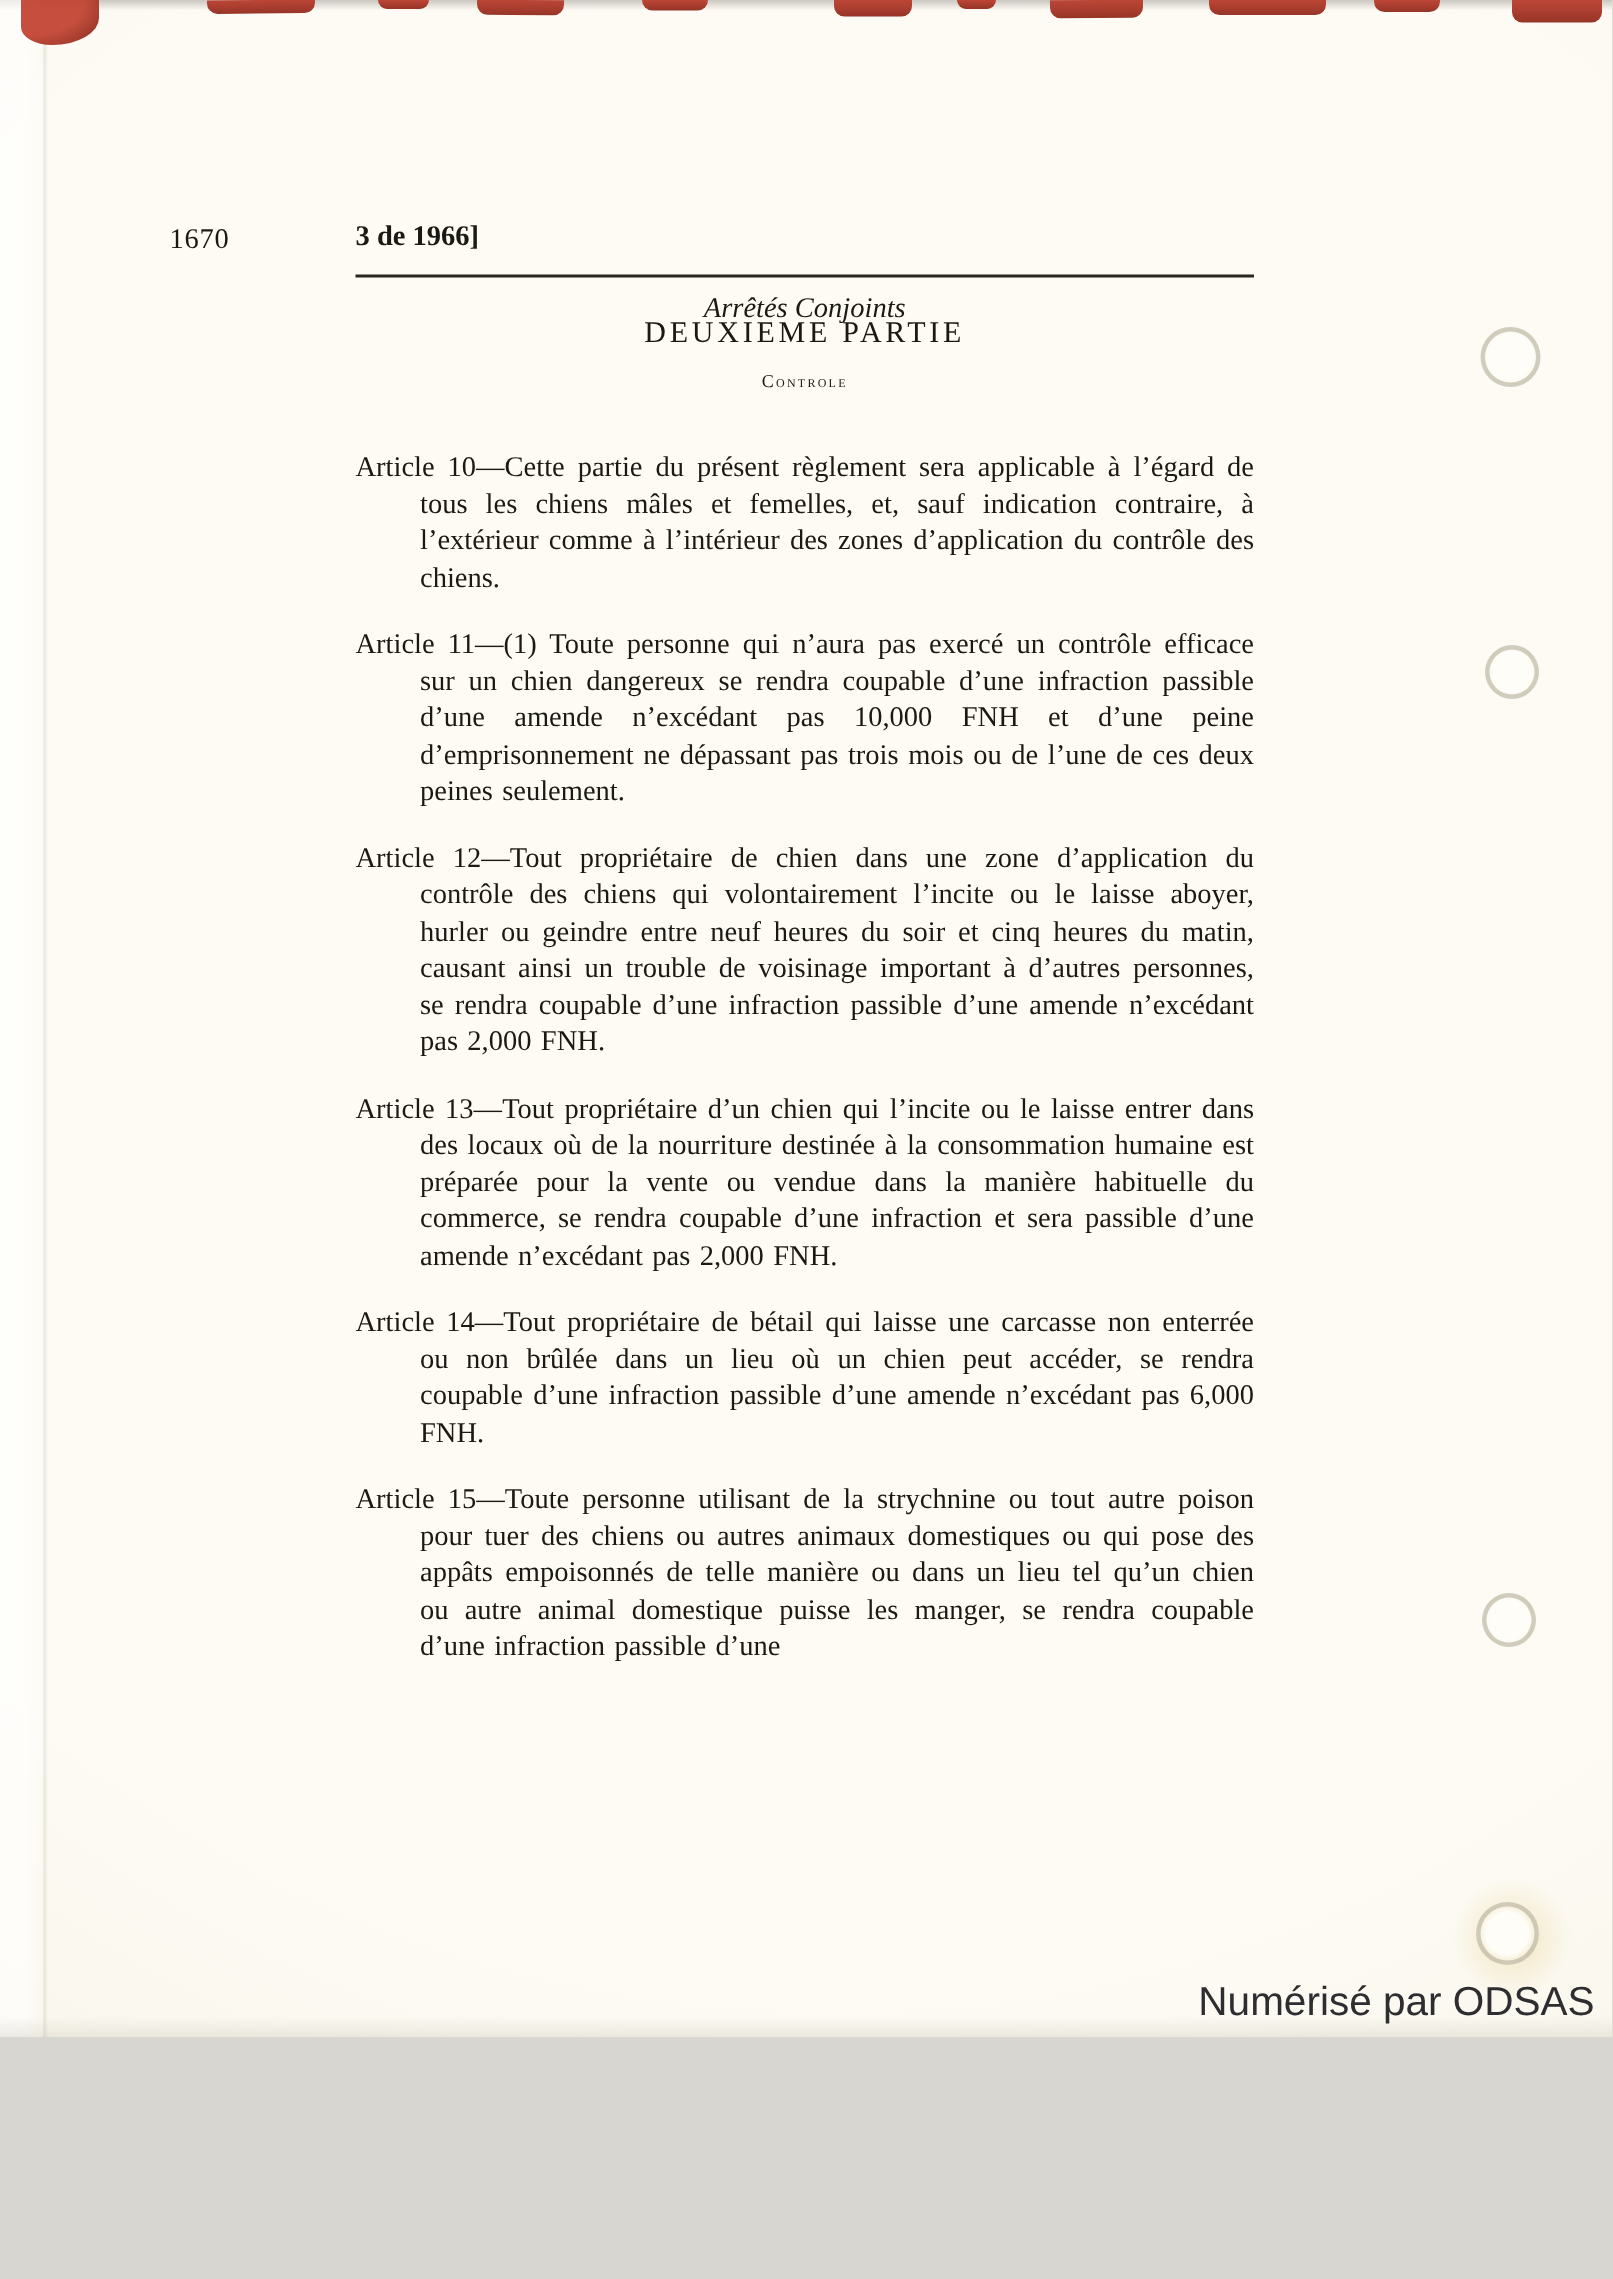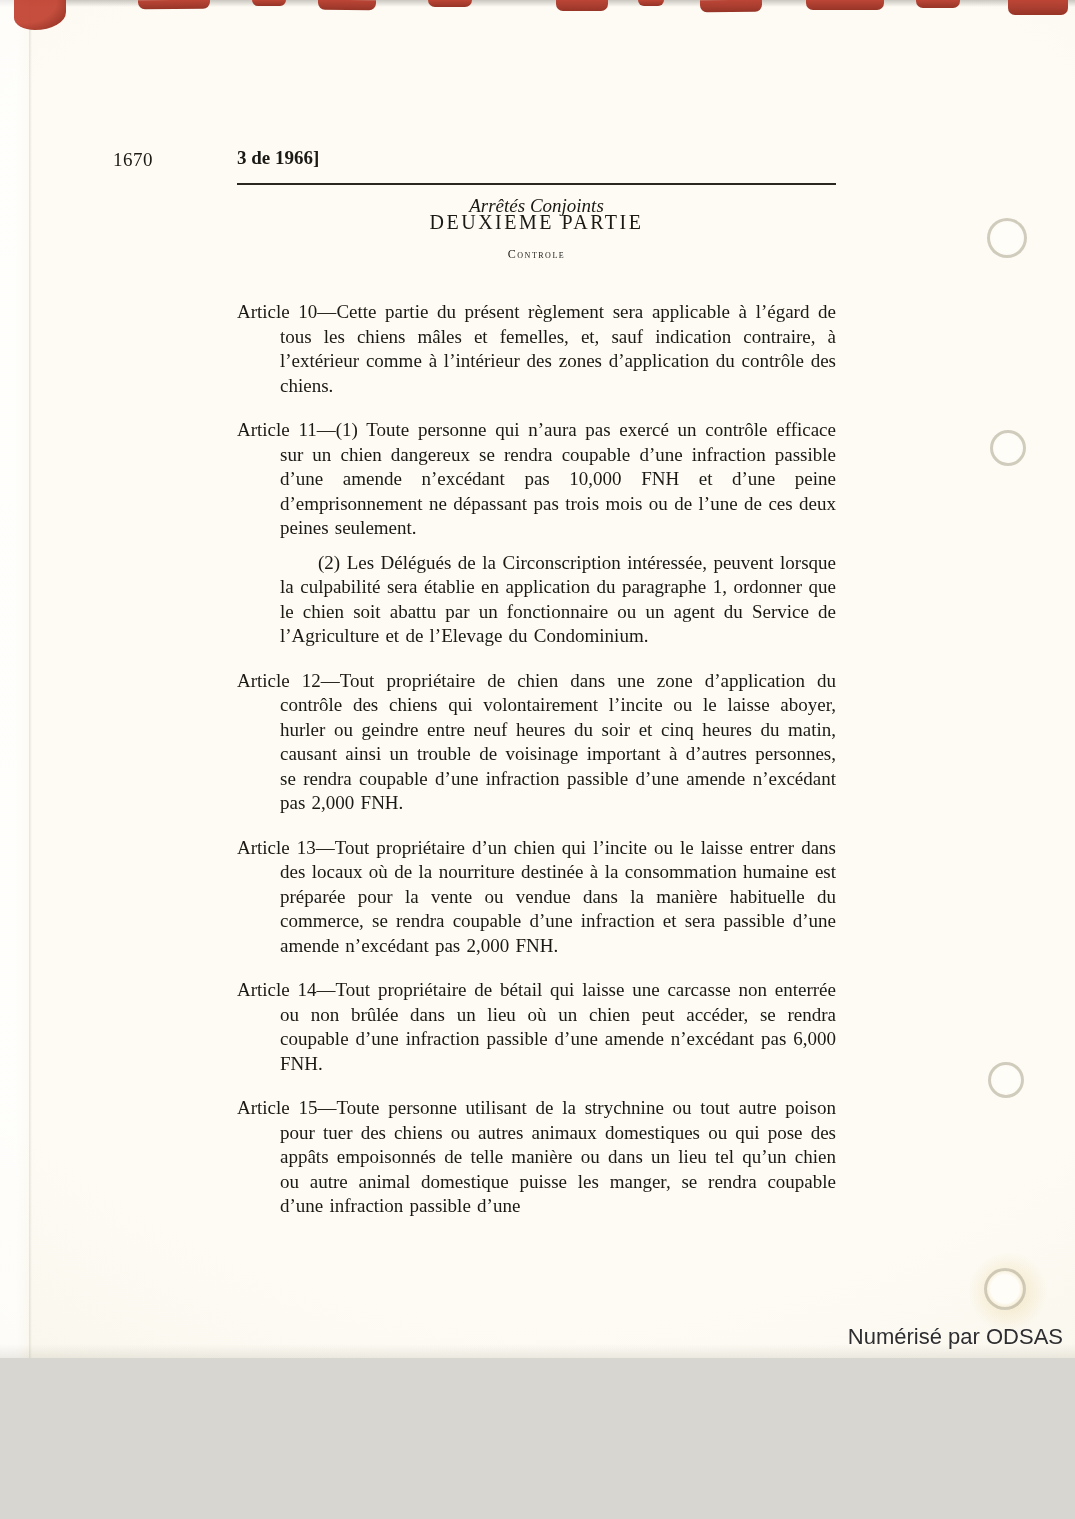--- a/index.html
+++ b/index.html
@@ -110,21 +110,21 @@
     line-height: 24.5px;
     text-align: justify;
     word-spacing: 1.5px;
   }
   .article p.first { text-indent: -43px; }   
   .article p.cont  { text-indent: 38px; margin-top: 10px; }
 
   .watermark {
     position: absolute; right: 12px; bottom: 8px;
     font-family: "Liberation Sans", "DejaVu Sans", sans-serif;
-    font-size: 22px;
+    font-size: 27px;
     color: #2e2e31;
   }
 </style>
 </head>
 <body>
 
 <div class="scan">
 
   <div class="top-edge"></div>
   <div class="left-strip"></div>
@@ -160,21 +160,20 @@
 
     <div class="part-title">DEUXIEME PARTIE</div>
     <div class="part-subtitle">Controle</div>
 
     <div class="articles">
         <div class="article">
           <p class="para first"><span class="article-label">Article 10—</span>Cette partie du présent règlement sera applicable à l’égard de tous les chiens mâles et femelles, et, sauf indication contraire, à l’extérieur comme à l’intérieur des zones d’application du contrôle des chiens.</p>
         </div>
         <div class="article">
           <p class="para first"><span class="article-label">Article 11—</span>(1)  Toute personne qui n’aura pas exercé un contrôle efficace sur un chien dangereux se rendra coupable d’une infraction passible d’une amende n’excédant pas 10,000 FNH et d’une peine d’emprisonnement ne dépassant pas trois mois ou de l’une de ces deux peines seulement.</p>
-          <p class="para cont">(2)  Les Délégués de la Circonscription intéressée, peuvent lorsque la culpabilité sera établie en application du paragraphe 1, ordonner que le chien soit abattu par un fonctionnaire ou un agent du Service de l’Agriculture et de l’Elevage du Condominium.</p>
         </div>
         <div class="article">
           <p class="para first"><span class="article-label">Article 12—</span>Tout propriétaire de chien dans une zone d’application du contrôle des chiens qui volontairement l’incite ou le laisse aboyer, hurler ou geindre entre neuf heures du soir et cinq heures du matin, causant ainsi un trouble de voisinage important à d’autres personnes, se rendra coupable d’une infraction passible d’une amende n’excédant pas 2,000 FNH.</p>
         </div>
         <div class="article">
           <p class="para first"><span class="article-label">Article 13—</span>Tout propriétaire d’un chien qui l’incite ou le laisse entrer dans des locaux où de la nourriture destinée à la consommation humaine est préparée pour la vente ou vendue dans la manière habituelle du commerce, se rendra coupable d’une infraction et sera passible d’une amende n’excédant pas 2,000 FNH.</p>
         </div>
         <div class="article">
           <p class="para first"><span class="article-label">Article 14—</span>Tout propriétaire de bétail qui laisse une carcasse non enterrée ou non brûlée dans un lieu où un chien peut accéder, se rendra coupable d’une infraction passible d’une amende n’excédant pas 6,000 FNH.</p>
         </div>

